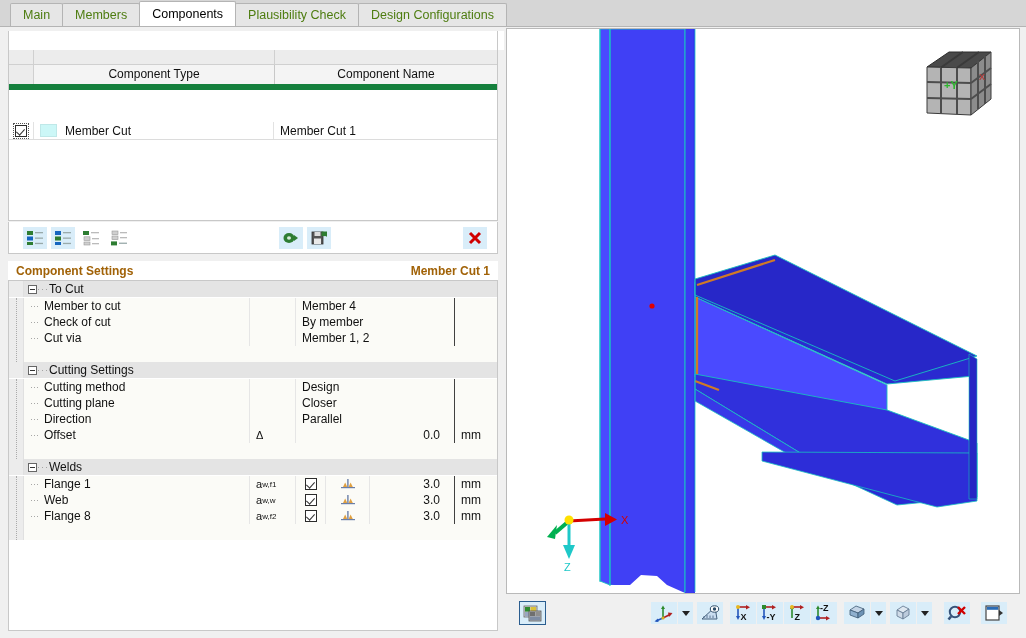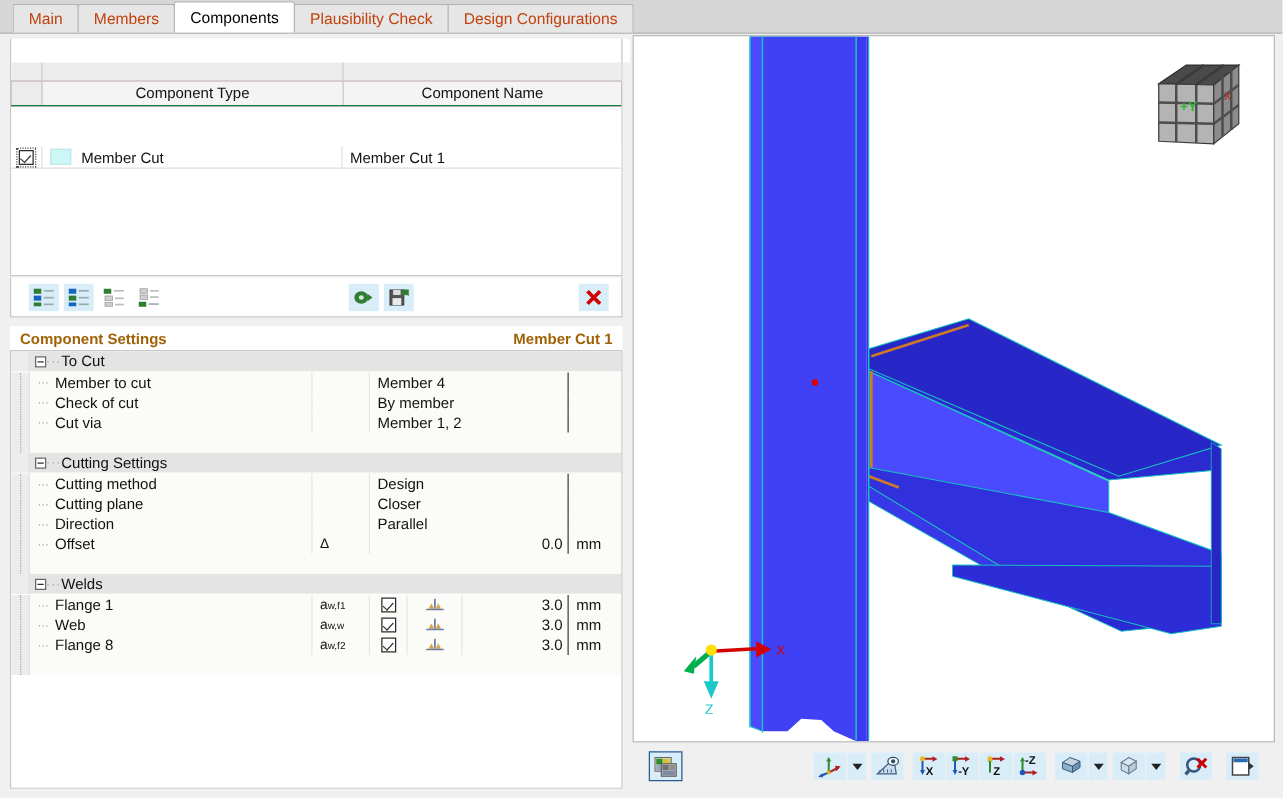--- a/index.html
+++ b/index.html
@@ -30,21 +30,21 @@
   }
   .tab {
     height: 22px;
     line-height: 22px;
     padding: 0 12px;
     background: #e6e6e6;
     border: 1px solid #b4b4b4;
     border-bottom: none;
     margin-right: -1px;
     font-size: 12.5px;
-    color: #c2410c;
+    color: #4d7c0f;
     cursor: default;
     white-space: nowrap;
     border-radius: 2px 2px 0 0;
   }
   .tab.active {
     background: #ffffff;
     height: 24px;
     line-height: 24px;
     color: #000;
     position: relative;
@@ -84,22 +84,22 @@
   .hdr-strip {
     display:flex; height: 14px;
     background:#ececec; border-bottom:1px solid #d0d0d0;
   }
   .hdr-strip .s1 { width: 24px; border-right:1px solid #d0d0d0; }
   .hdr-strip .s2 { width: 240px; border-right:1px solid #d0d0d0; }
   .hdr-strip .s3 { flex:1; }
   .col-head {
     display: flex;
     height: 19px;
-    background: #7f1d1d;
-    border-bottom: 1px solid #15803d;
+    background: #7dd3fc;
+    border-bottom: 6px solid #15803d;
     font-size: 12px;
   }
   .col-head .ch-check { width: 24px; border-right: 1px solid #d0d0d0; background:#ececec;}
   .col-head .ch-type {
     width: 240px; text-align:center; line-height:19px;
     border-right: 1px solid #c8c8c8; background:#f4f4f4;
   }
   .col-head .ch-name {
     flex:1; text-align:center; line-height:19px; background:#f4f4f4;
   }
@@ -236,21 +236,21 @@
   .picon {
     width: 44px; box-sizing:border-box; height:100%;
     border-right:1px solid #e6e6e6;
     display:flex; align-items:center; justify-content:center;
   }
   .pval {
     flex:1; box-sizing:border-box; height:100%;
     display:flex; align-items:center; padding-left:6px;
     border-right:1px solid #404040;
   }
-  .pval.num { justify-content:flex-end; padding-right:4px;text-align:right; }
+  .pval.num { justify-content:flex-end; padding-right:14px;text-align:right; }
   .punit {
     width: 42px; box-sizing:border-box; height:100%;
     display:flex; align-items:center; padding-left:6px;
   }
   .spacer-row { height: 16px; background:#fbfbf7; }
   .settings-filler { background:#ffffff; height: 100%; }
 
   
   .viewpanel {
     position:absolute; left:506px; top:28px;

